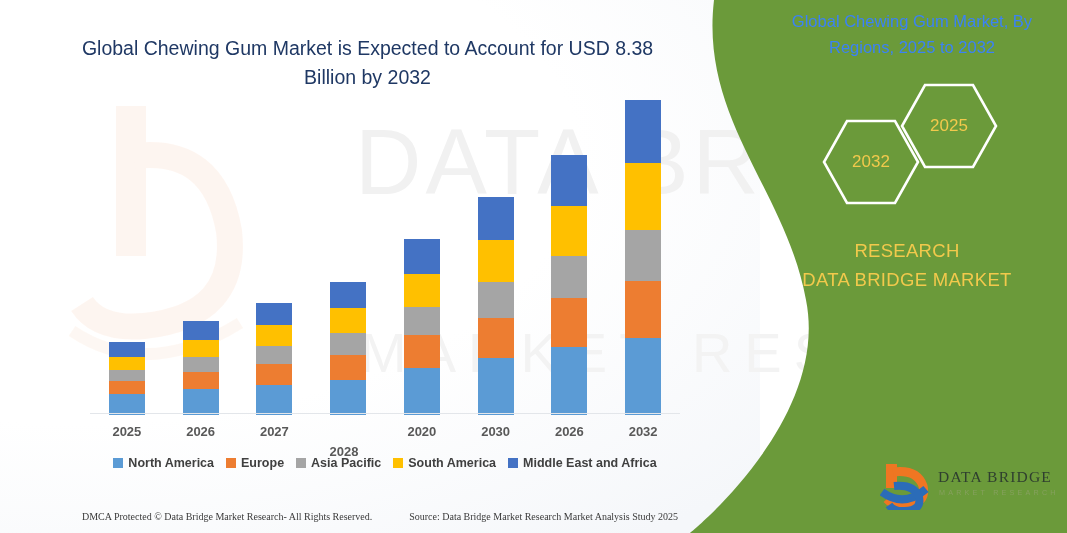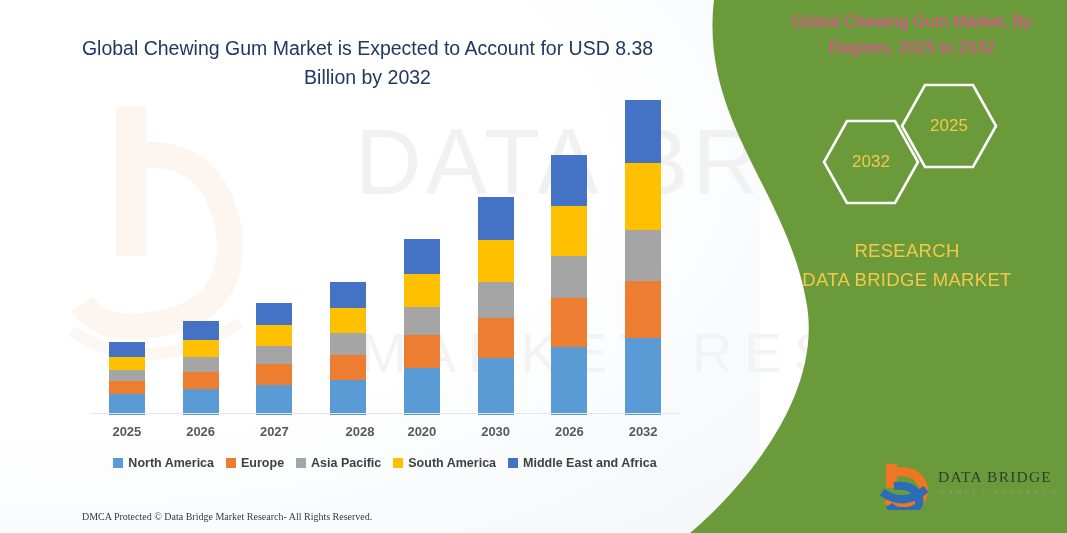--- a/index.html
+++ b/index.html
@@ -92,21 +92,21 @@
   .footer .ft-right{margin-right:4px;}
 
   
   .green-panel{
     position:absolute;left:0;top:0;width:1067px;height:533px;
     pointer-events:none;
   }
   .green-content{position:absolute;left:712px;top:0;width:355px;height:533px;}
   .gp-title{
     position:absolute;left:50px;top:8px;width:300px;text-align:center;
-    color:#ec4899;font-size:16.5px;line-height:26px;
+    color:#3b82f6;font-size:16.5px;line-height:26px;
     font-family:"Liberation Sans",sans-serif;
   }
   .hexwrap{position:absolute;left:110px;top:95px;width:200px;height:110px;}
   .hex{position:absolute;}
   .hex .hexlabel{
     position:absolute;left:0;top:0;width:100%;height:100%;
     display:flex;align-items:center;justify-content:center;
     color:#f2c94c;font-size:17px;
     font-family:"Liberation Sans",sans-serif;
   }
@@ -209,21 +209,21 @@
         <div class="seg" style="background: rgb(255, 192, 0); height: 21.3604%;"></div>
         <div class="seg" style="background: rgb(68, 114, 196); height: 20.0477%;"></div>
       </div>
     </div>
   <div class="baseline"></div>
 
   <div class="xlabels" id="xlabels">
       <div class="xlabel" style="left: 36.875px;">2025</div>
       <div class="xlabel" style="left: 110.625px;">2026</div>
       <div class="xlabel" style="left: 184.375px;">2027</div>
-      <div class="xlabel" style="left: 270px;">2028</div>
+      <div class="xlabel" style="left: 254px; margin-top: 20px;">2028</div>
       <div class="xlabel" style="left: 331.875px;">2020</div>
       <div class="xlabel" style="left: 405.625px;">2030</div>
       <div class="xlabel" style="left: 479.375px;">2026</div>
       <div class="xlabel" style="left: 553.125px;">2032</div>
     </div>
 
   <div class="legend" id="legend">
       <div class="lg-item">
         <span class="lg-swatch" style="background: rgb(91, 155, 213);"></span>
         <span class="lg-label">North America</span>
@@ -241,20 +241,21 @@
         <span class="lg-label">South America</span>
       </div>
       <div class="lg-item">
         <span class="lg-swatch" style="background: rgb(68, 114, 196);"></span>
         <span class="lg-label">Middle East and Africa</span>
       </div>
     </div>
 
   <div class="footer">
     <span class="ft-left">DMCA Protected © Data Bridge Market Research-  All Rights Reserved.</span>
+    <span class="ft-right">Source: Data Bridge Market Research  Market Analysis Study 2025</span>
   </div>
 
   <div class="green-panel">
     <svg width="1067" height="533" viewBox="0 0 1067 533">
       <path d="M714 0 L1067 0 L1067 533 L690 533
                C 690 533, 830 420, 806 300
                C 786 190, 700 120, 714 0 Z" fill="#6b9a3a"></path>
     </svg>
   </div>
 

